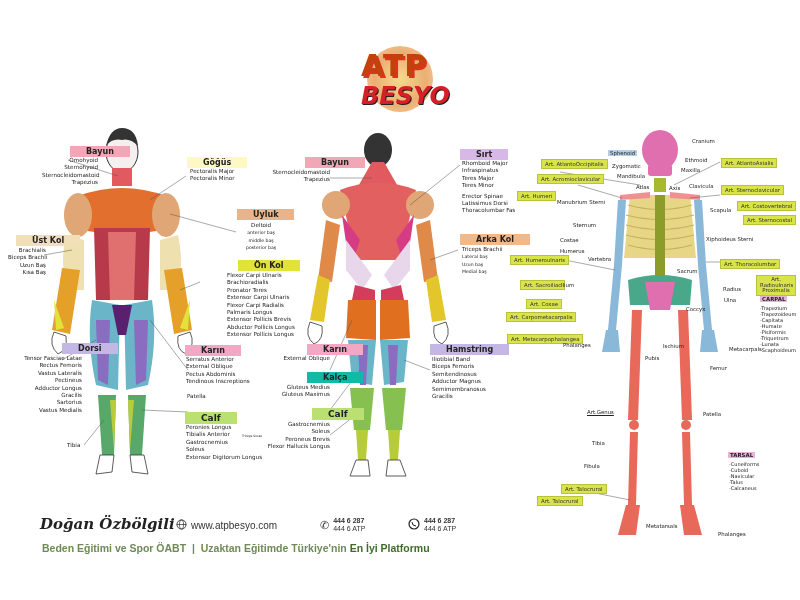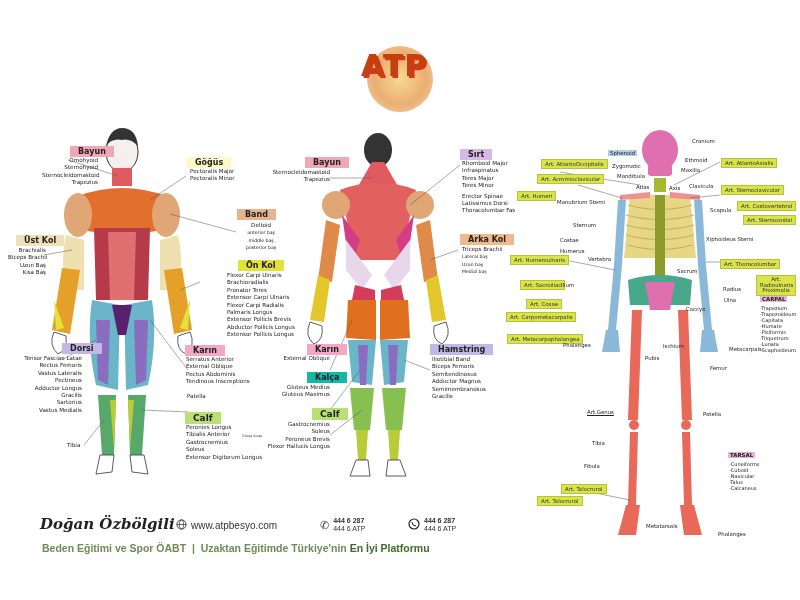--- a/index.html
+++ b/index.html
@@ -1,18 +1,18 @@
 <!DOCTYPE html>
 <html><head>
 <meta charset="utf-8">
 <style>
   * { box-sizing: border-box; margin: 0; padding: 0; }
   html, body { width: 800px; height: 600px; background: #ffffff; overflow: hidden; }
   body { position: relative; font-family: "Liberation Sans", sans-serif; color: #222; }
-  .label-box { position: absolute; font-size: 8px; padding: 1px 8px; font-weight: bold; color: #222; font-family: "DejaVu Sans", sans-serif; }
+  .label-box { position: absolute; font-size: 8px; padding: 1px 16px; font-weight: bold; color: #222; font-family: "DejaVu Sans", sans-serif; }
   .term-list { position: absolute; font-size: 5.6px; line-height: 7.4px; color: #222; font-family: "DejaVu Sans", sans-serif; }
   .term-list.right { text-align: right; }
   .term-list div { white-space: nowrap; }
   .sk-label { position: absolute; font-size: 5.4px; padding: 1px 3px; background: #d9e34a; color: #333; white-space: nowrap; font-family: "DejaVu Sans", sans-serif; border: 0.5px solid #b9c239; }
   .sk-term { position: absolute; font-size: 5.4px; color: #222; white-space: nowrap; font-family: "DejaVu Sans", sans-serif; }
   .logo { position: absolute; left: 355px; top: 44px; width: 90px; height: 74px; }
   .logo-circle { position: absolute; left: 12px; top: 2px; width: 66px; height: 66px; border-radius: 50%; background: radial-gradient(circle, #f6d27a 0%, #e6a15a 55%, #f3c9a0 100%); opacity: 0.85; }
   .logo-top { position: absolute; left: 6px; top: 4px; font-size: 30px; font-weight: bold; color: #c2410c; letter-spacing: 1px; font-family: "DejaVu Sans", sans-serif; text-shadow: 2px 2px 0 #d32; }
   .logo-bot { position: absolute; left: 6px; top: 38px; font-size: 24px; font-weight: bold; color: #d71f26; font-family: "DejaVu Sans", sans-serif; text-shadow: 1px 1px 0 #222; font-style: italic; }
   .footer-sig { position: absolute; left: 40px; top: 515px; font-size: 15px; font-style: italic; font-weight: bold; font-family: "DejaVu Serif", serif; color: #222; }
@@ -21,20 +21,21 @@
   .footer-tag { position: absolute; left: 42px; top: 542px; font-size: 10.5px; color: #6f8a55; white-space: nowrap; font-weight: bold; text-align: right; }
   .footer-tag b { color: #3f6b2a; }
   svg { position: absolute; left: 0; top: 0; }
 </style>
 </head>
 <body>
 
 <div class="logo">
   <div class="logo-circle"></div>
   <div class="logo-top">ATP</div>
+  <div class="logo-bot">BESYO</div>
 </div>
 
 <svg width="800" height="600">
 
   <g>
     <ellipse cx="122" cy="152" rx="16" ry="20" fill="#f3f0ef" stroke="#333" stroke-width="1"></ellipse>
     <path d="M106 146 Q110 128 122 128 Q136 128 138 146 Q130 138 122 140 Q112 138 106 146Z" fill="#333"></path>
     <rect x="112" y="168" width="20" height="18" fill="#e05a60"></rect>
     <path d="M78 196 Q122 180 166 196 L170 228 Q122 240 74 228Z" fill="#e36f2e"></path>
     <ellipse cx="78" cy="215" rx="14" ry="22" fill="#e0a676"></ellipse>
@@ -161,21 +162,21 @@
   <div>Sternocleidomastoid</div>
   <div>Trapezius</div>
 </div>
 
 <div class="label-box" style="left:187px;top:157px;background:#fef9c3;">Göğüs</div>
 <div class="term-list" style="left:190px;top:168px;">
   <div>Pectoralis Major</div>
   <div>Pectoralis Minor</div>
 </div>
 
-<div class="label-box" style="left:237px;top:209px;background:#e8b48c;">Band</div>
+<div class="label-box" style="left:237px;top:209px;background:#e8b48c;">Uyluk</div>
 <div class="term-list" style="left:246px;top:222px;text-align:center;">
   <div>Deltoid</div>
   <div style="font-size:4.6px">anterior baş</div>
   <div style="font-size:4.6px">middle baş</div>
   <div style="font-size:4.6px">posterior baş</div>
 </div>
 
 <div class="label-box" style="left:16px;top:235px;background:#f1dfb8;">Üst Kol</div>
 <div class="term-list right" style="left:8px;top:247px;width:38px;">
   <div>Brachialis</div>

